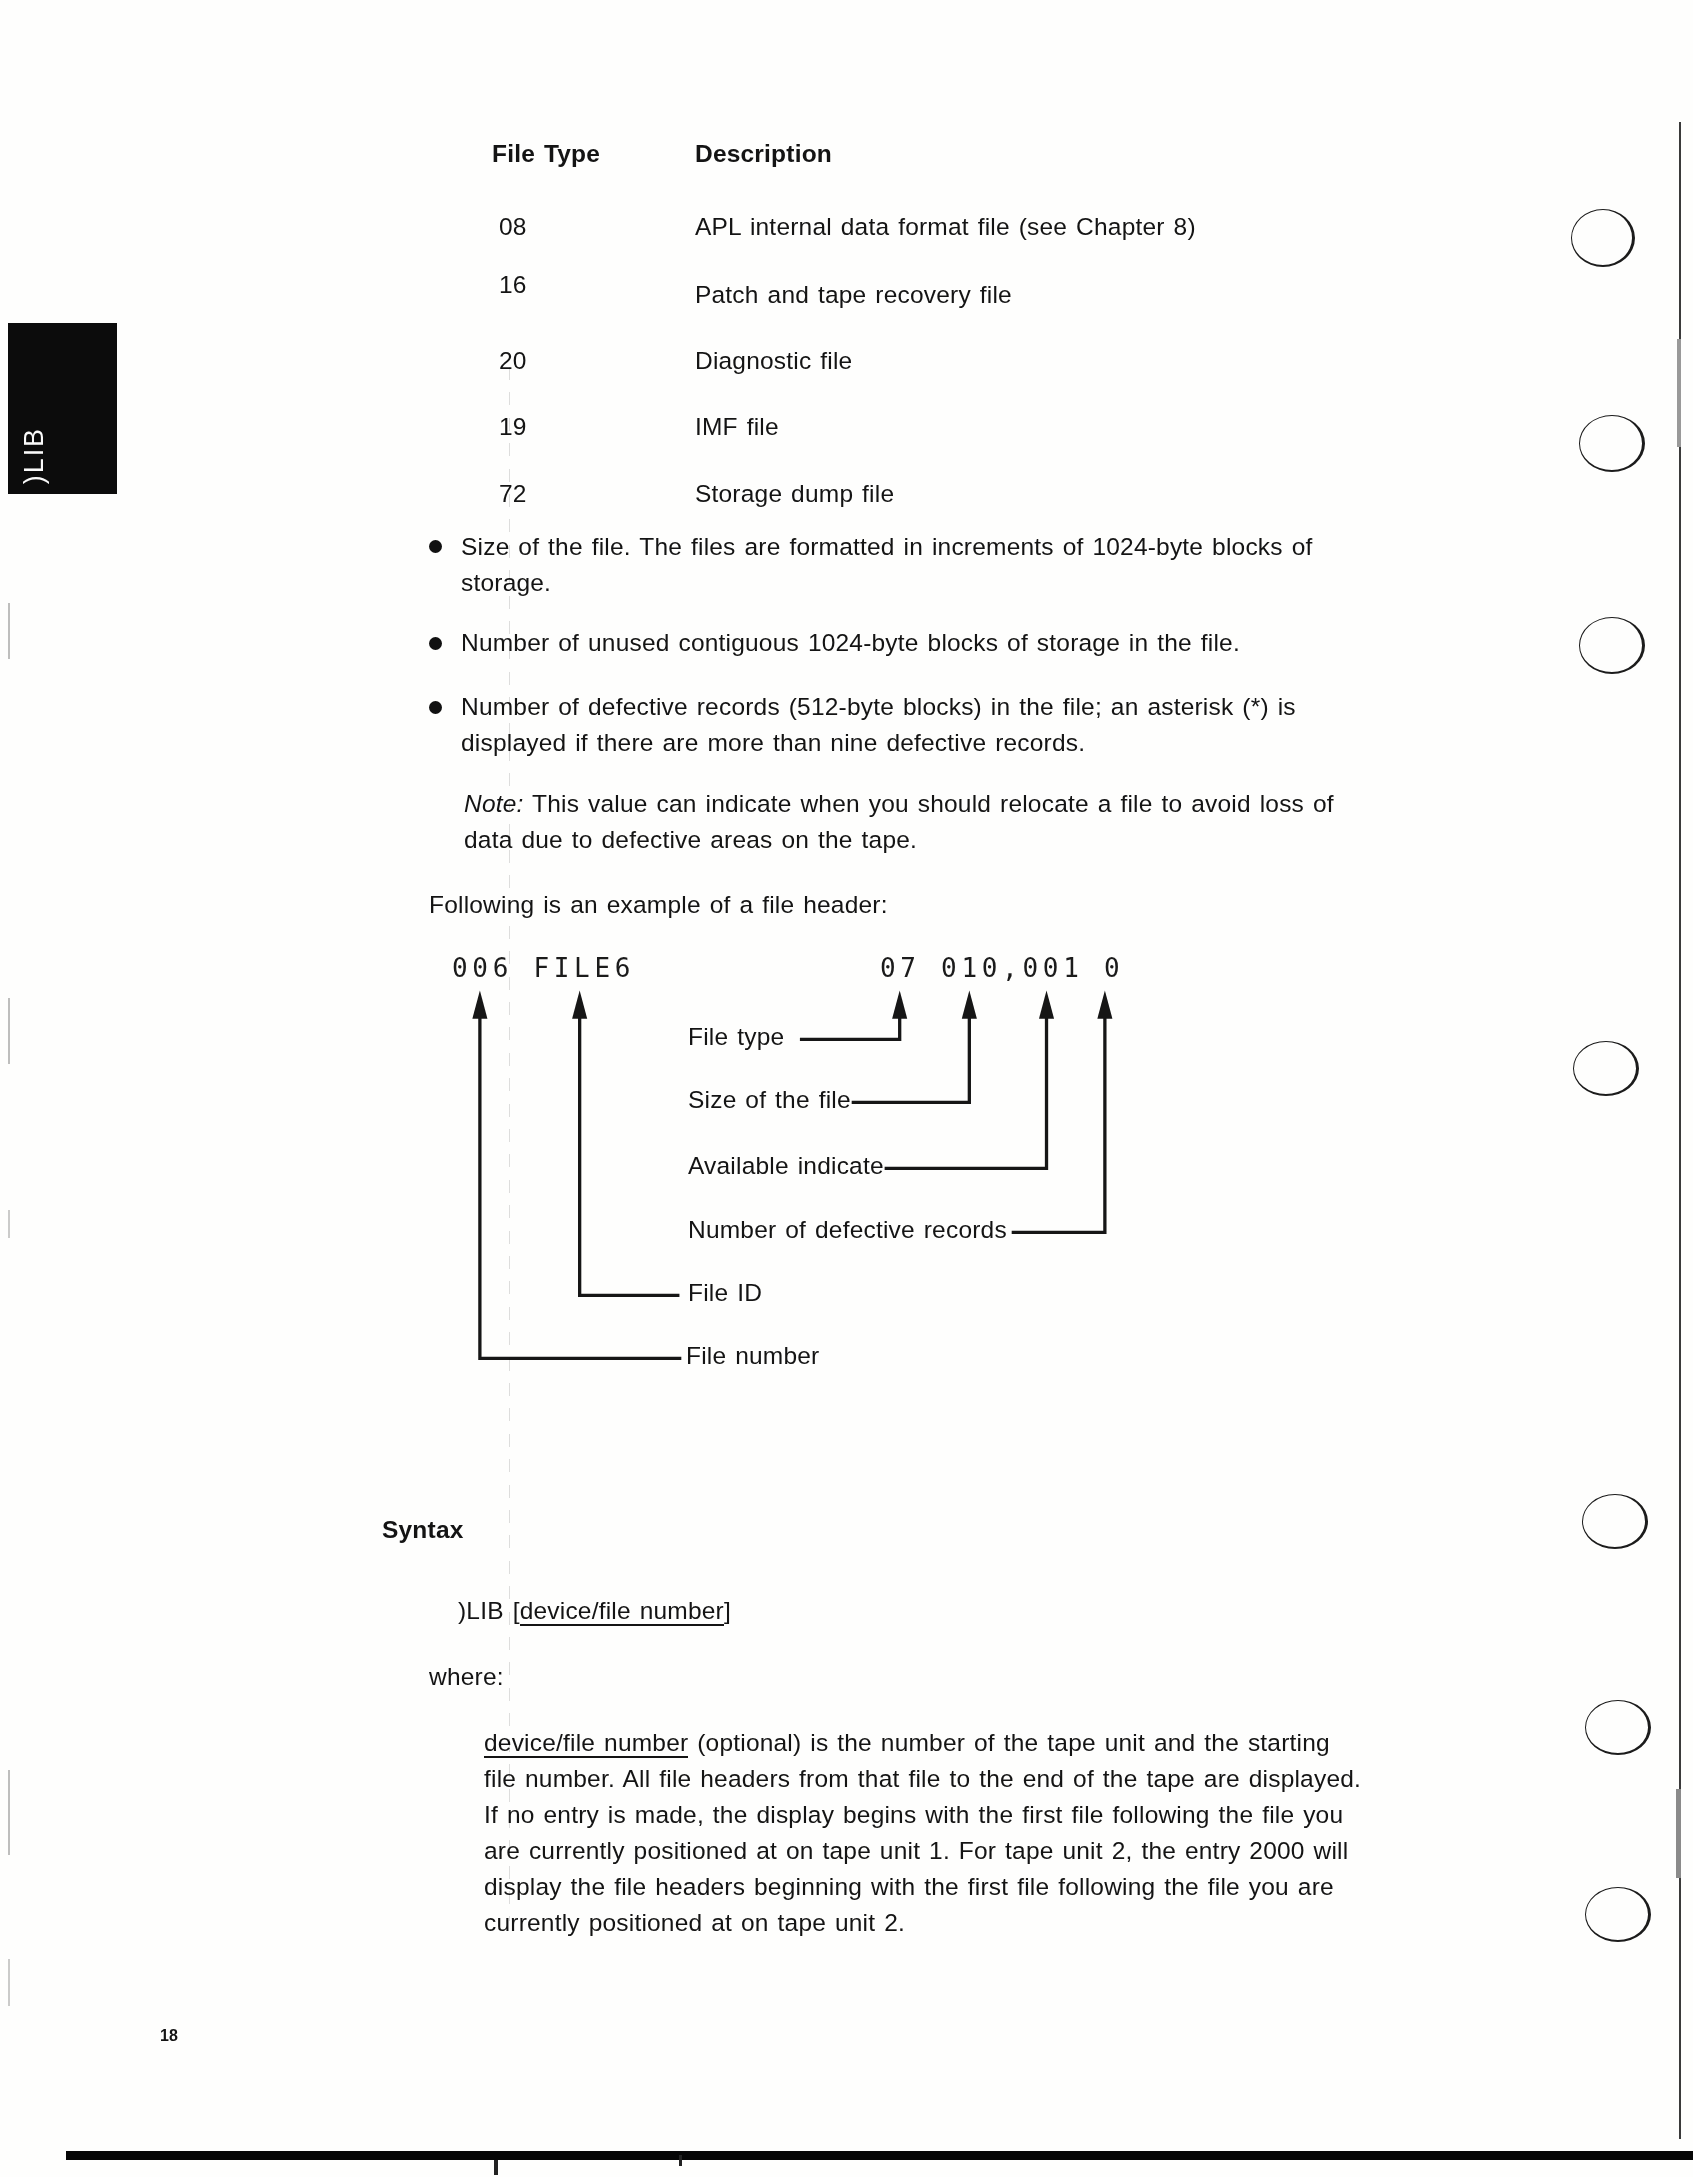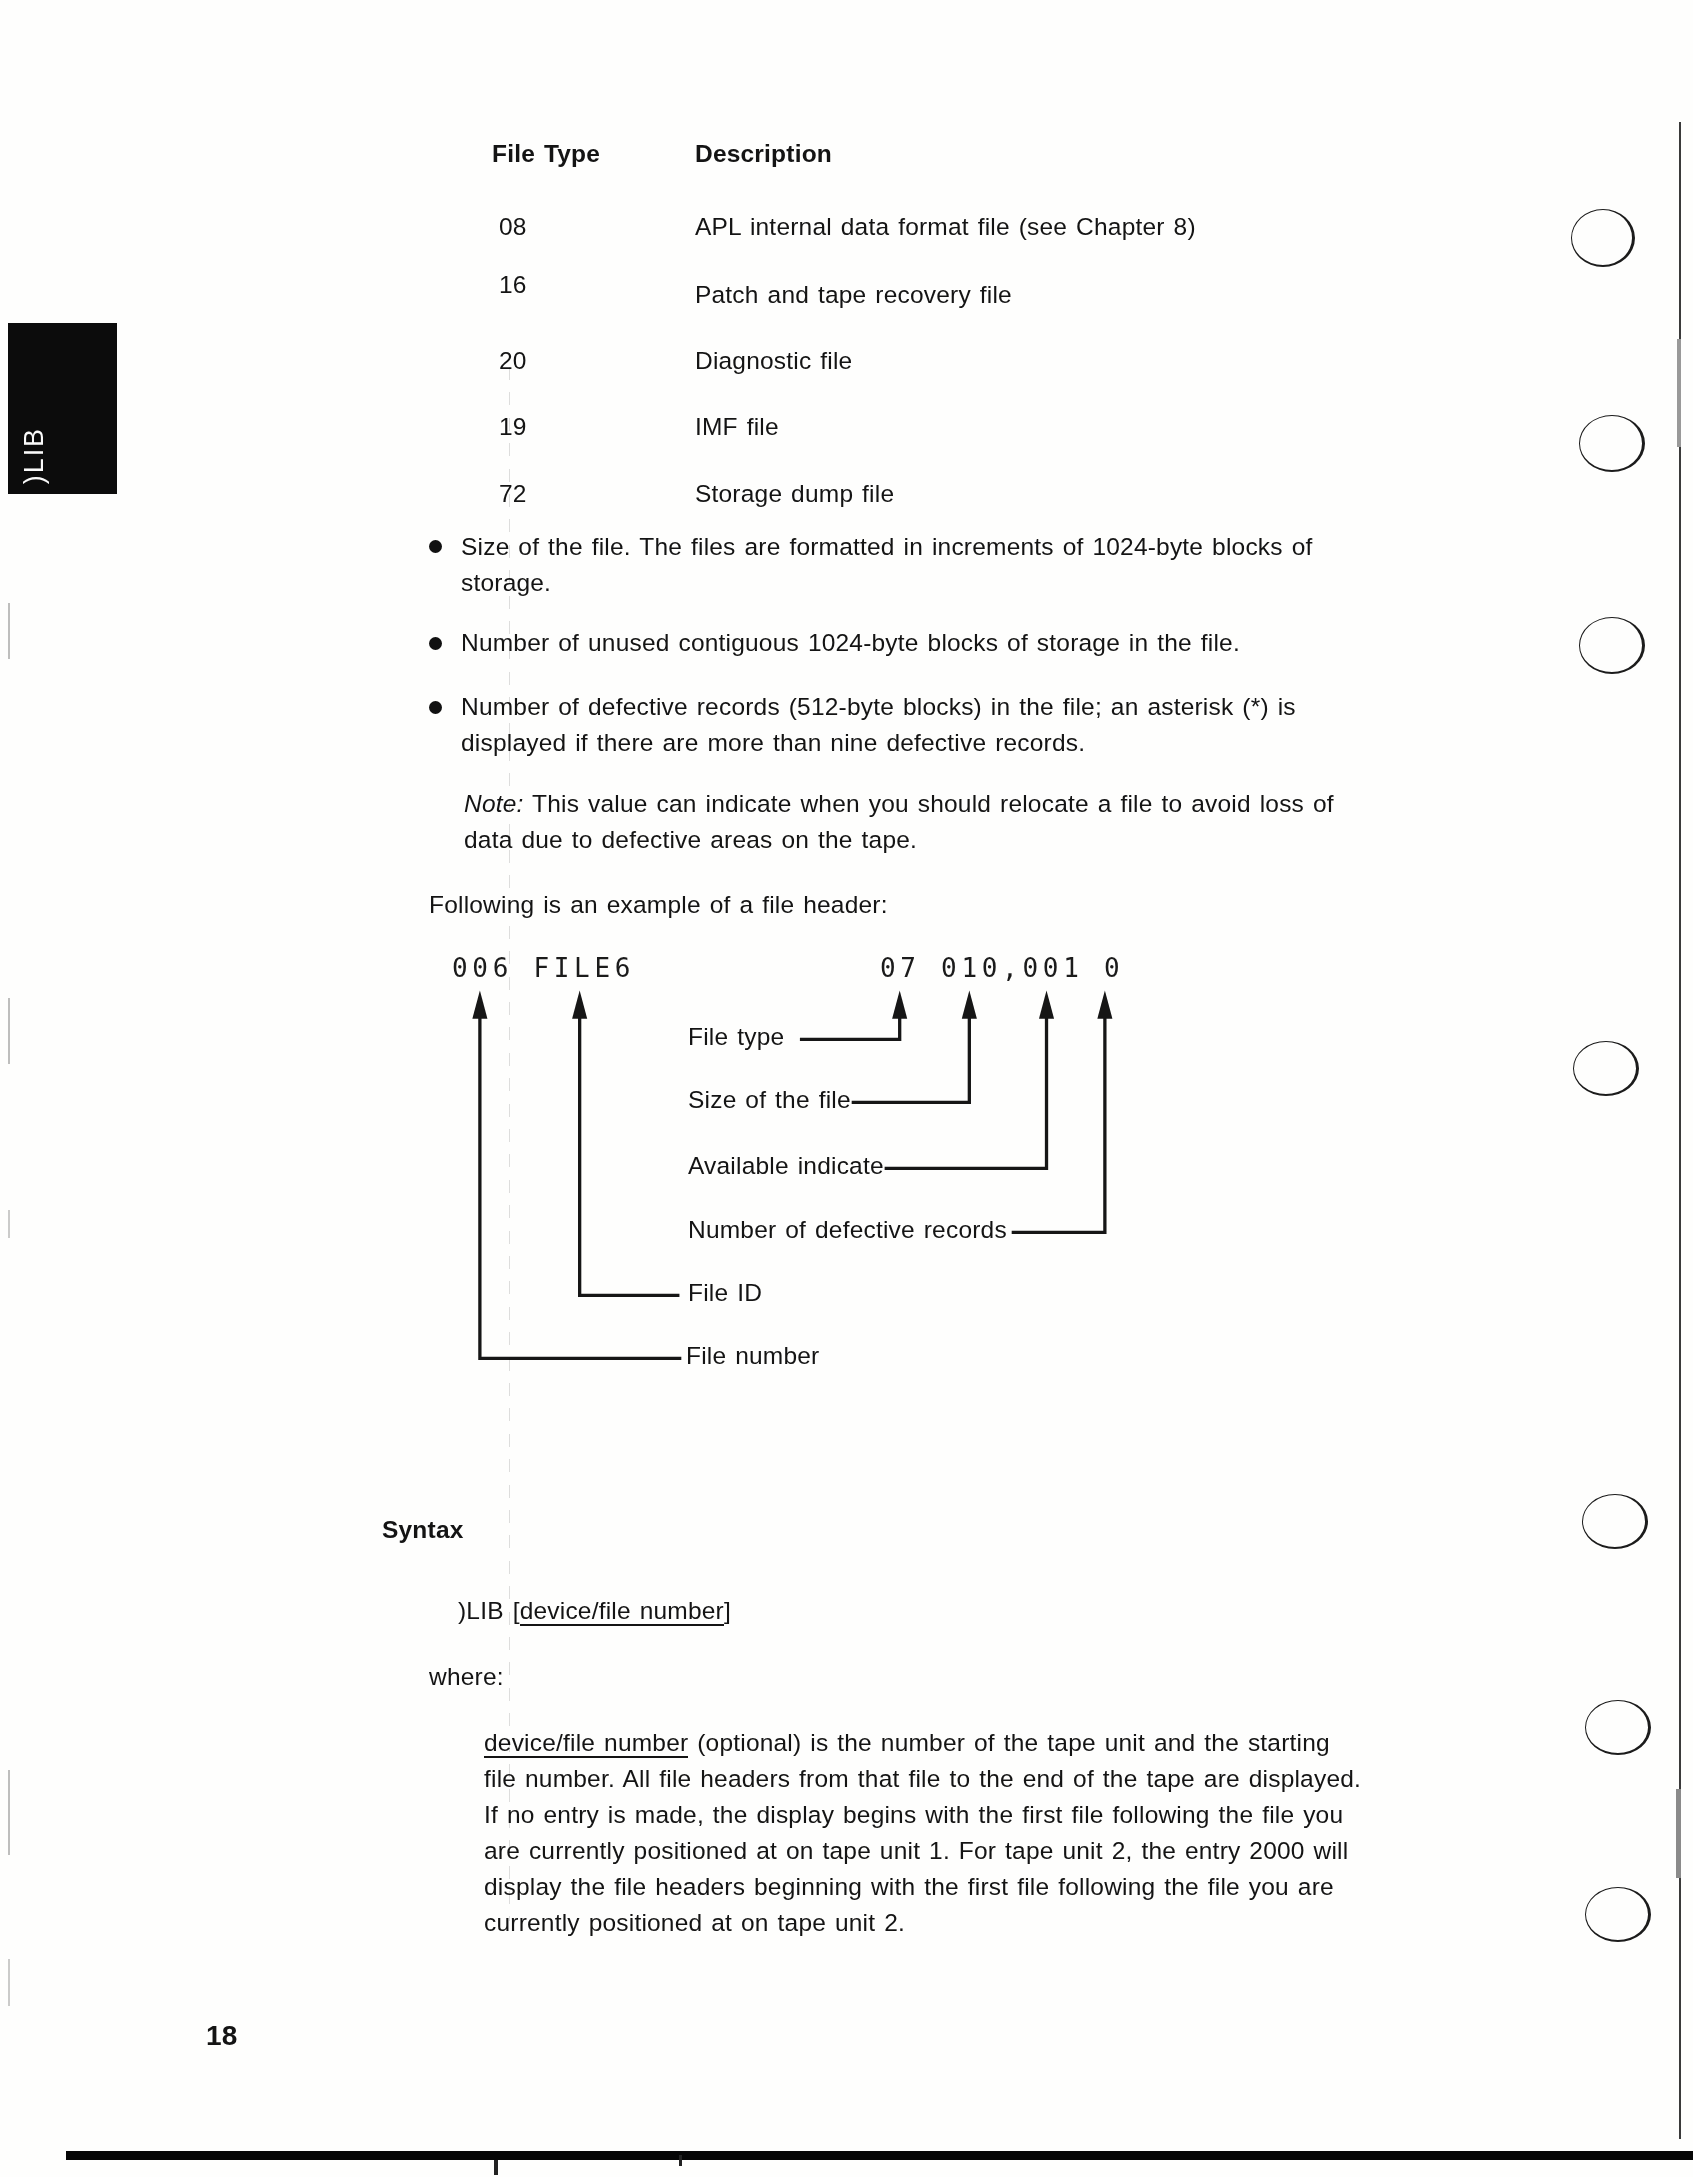--- a/index.html
+++ b/index.html
@@ -120,21 +120,21 @@
 
   <div class="abs txt" style="left:484px;top:1725px;white-space:normal;width:951px;">
     <span class="u">device/file number</span><span class="pre"> (optional) is the number of the tape unit and the starting
 file number.  All file headers from that file to the end of the tape are displayed.
 If no entry is made, the display begins with the first file following the file you
 are currently positioned at on tape unit 1.  For tape unit 2, the entry 2000 will
 display the file headers beginning with the first file following the file you are
 currently positioned at on tape unit 2.</span>
   </div>
 
-  <div class="abs txt bold" style="left:160px;top:2018px;font-size:28px;margin-left:46px;">18</div>
+  <div class="abs txt bold" style="left:160px;top:2018px;font-size:16px;">18</div>
 
   <div class="abs hole" style="left:1571px;top:209px;width:60px;height:55px;"></div>
   <div class="abs hole" style="left:1579px;top:415px;width:62px;height:54px;"></div>
   <div class="abs hole" style="left:1579px;top:617px;width:62px;height:54px;"></div>
   <div class="abs hole" style="left:1573px;top:1041px;width:62px;height:52px;"></div>
   <div class="abs hole" style="left:1582px;top:1494px;width:62px;height:52px;"></div>
   <div class="abs hole" style="left:1585px;top:1700px;width:62px;height:52px;"></div>
   <div class="abs hole" style="left:1585px;top:1887px;width:62px;height:52px;"></div>
 
   <div class="abs edge-line" style="left:1679px;top:122px;width:1.9px;height:2017px;"></div>

